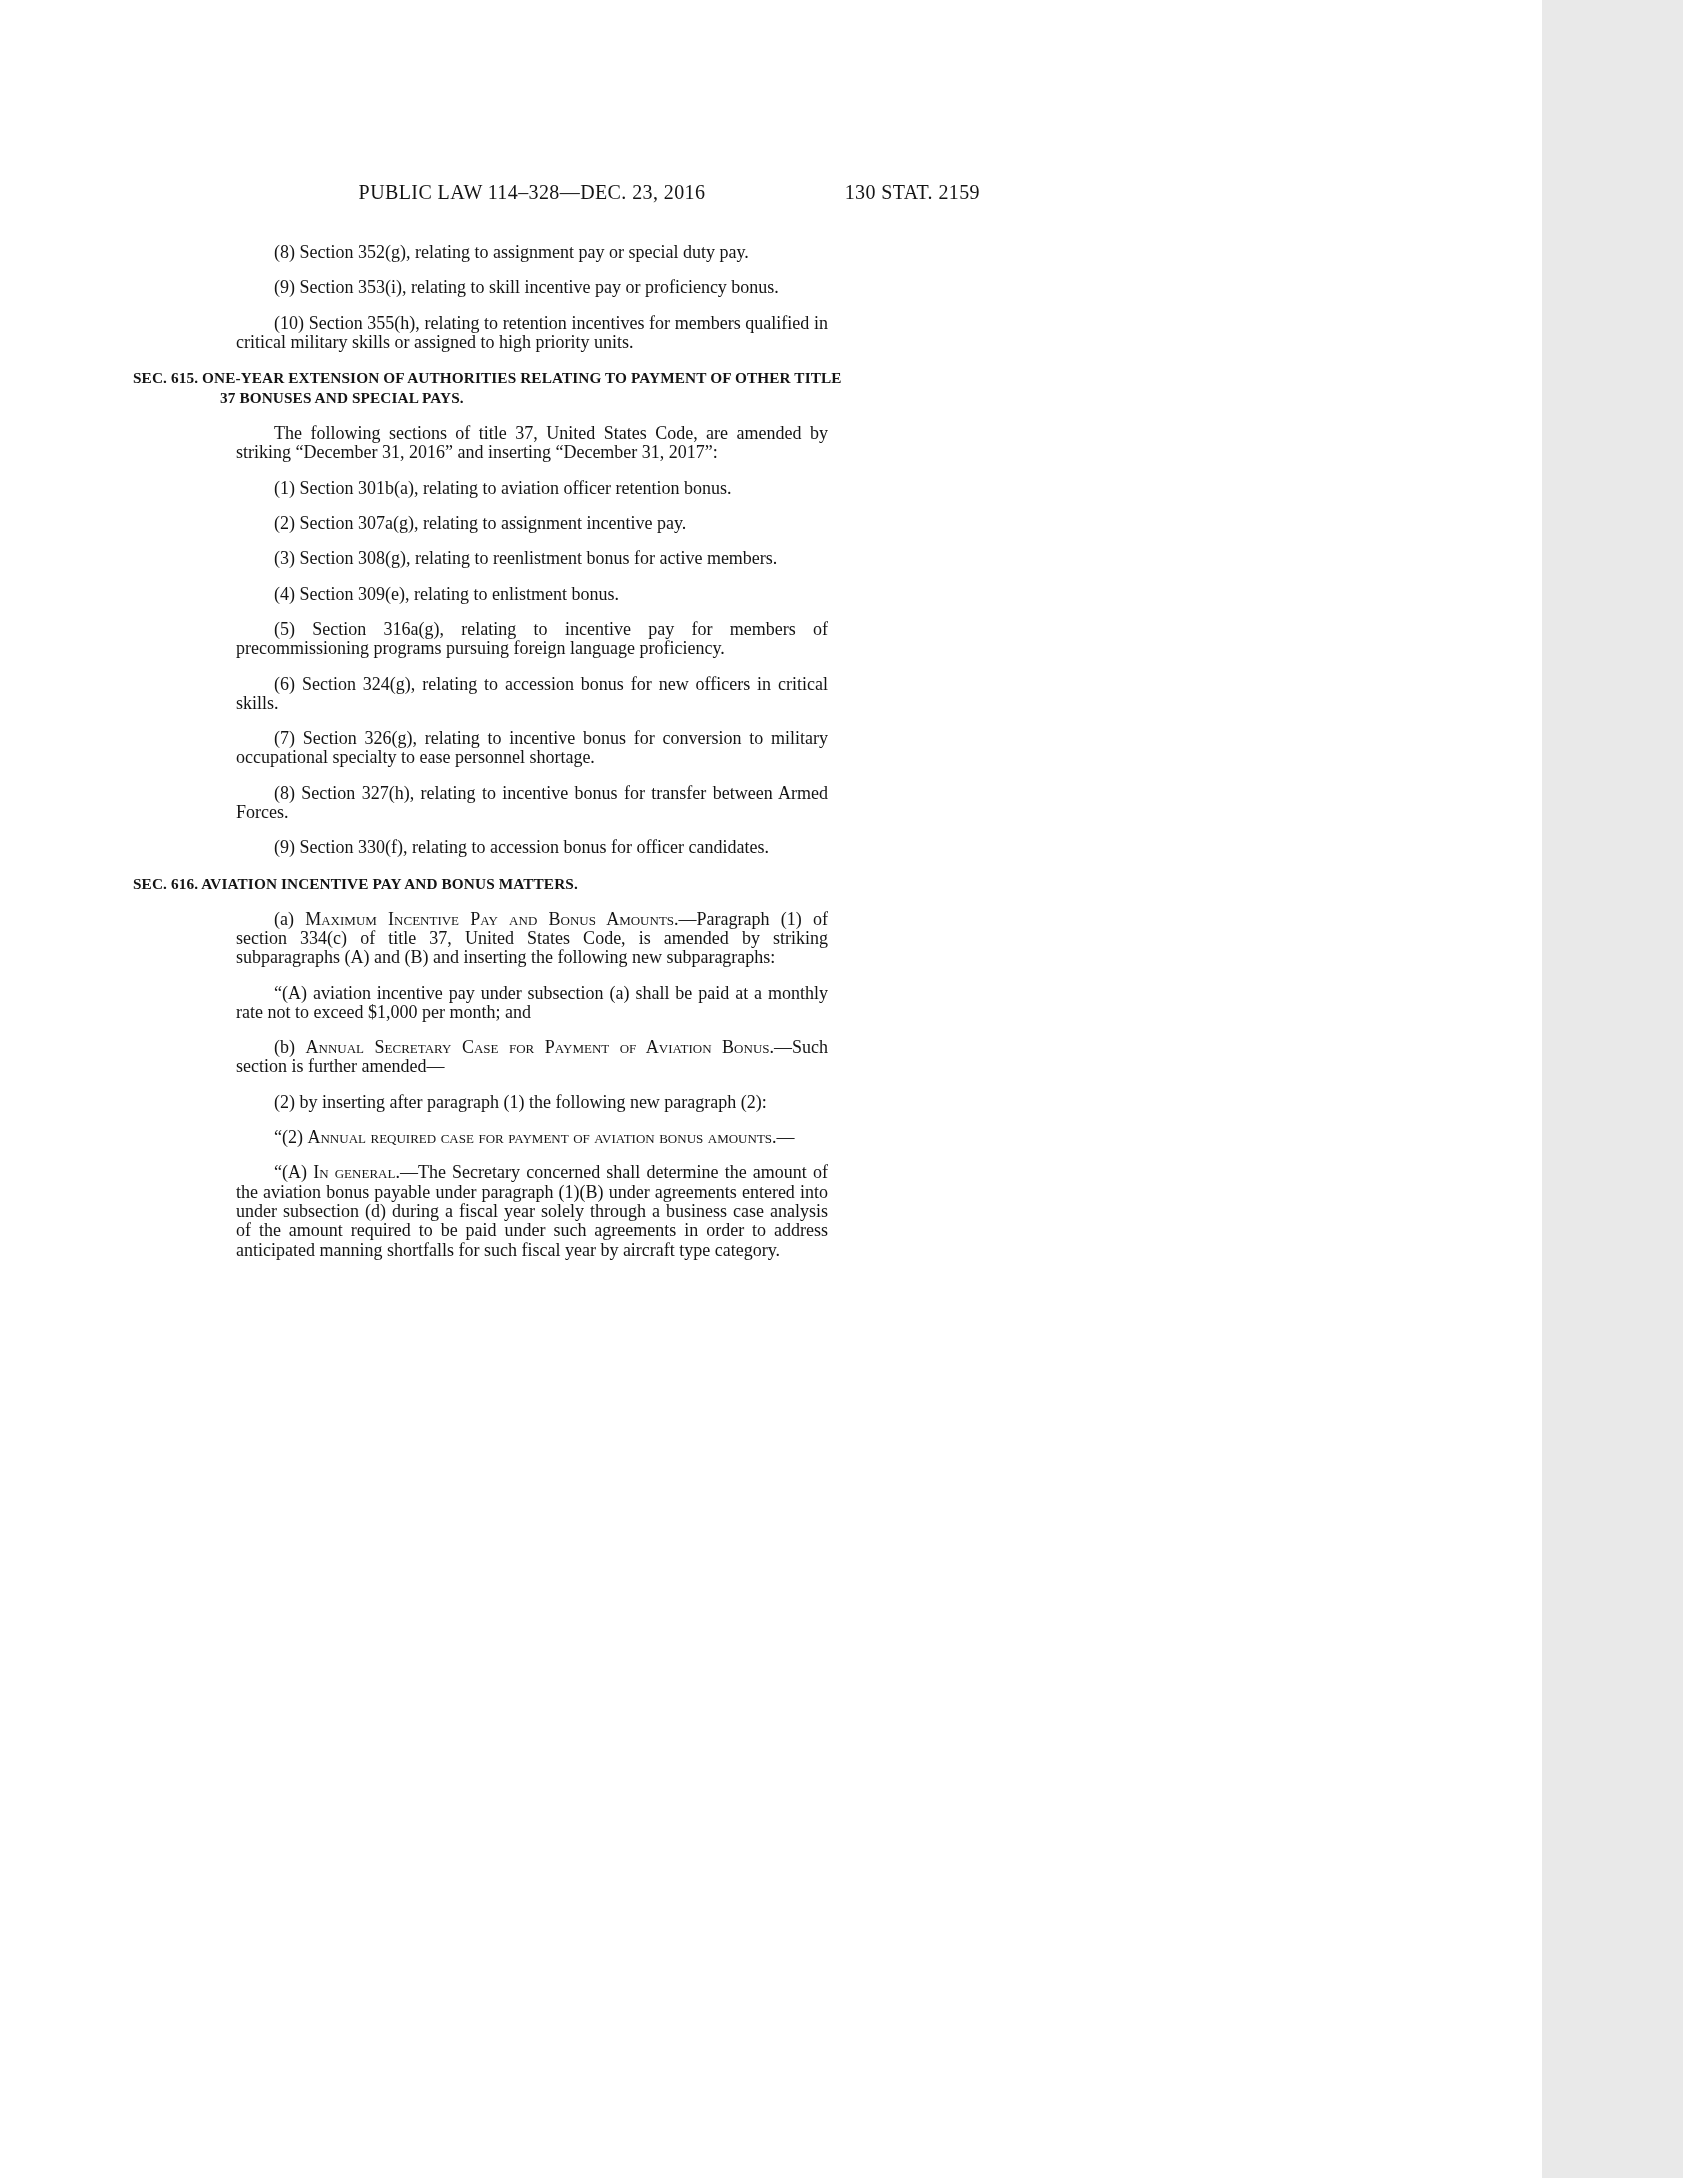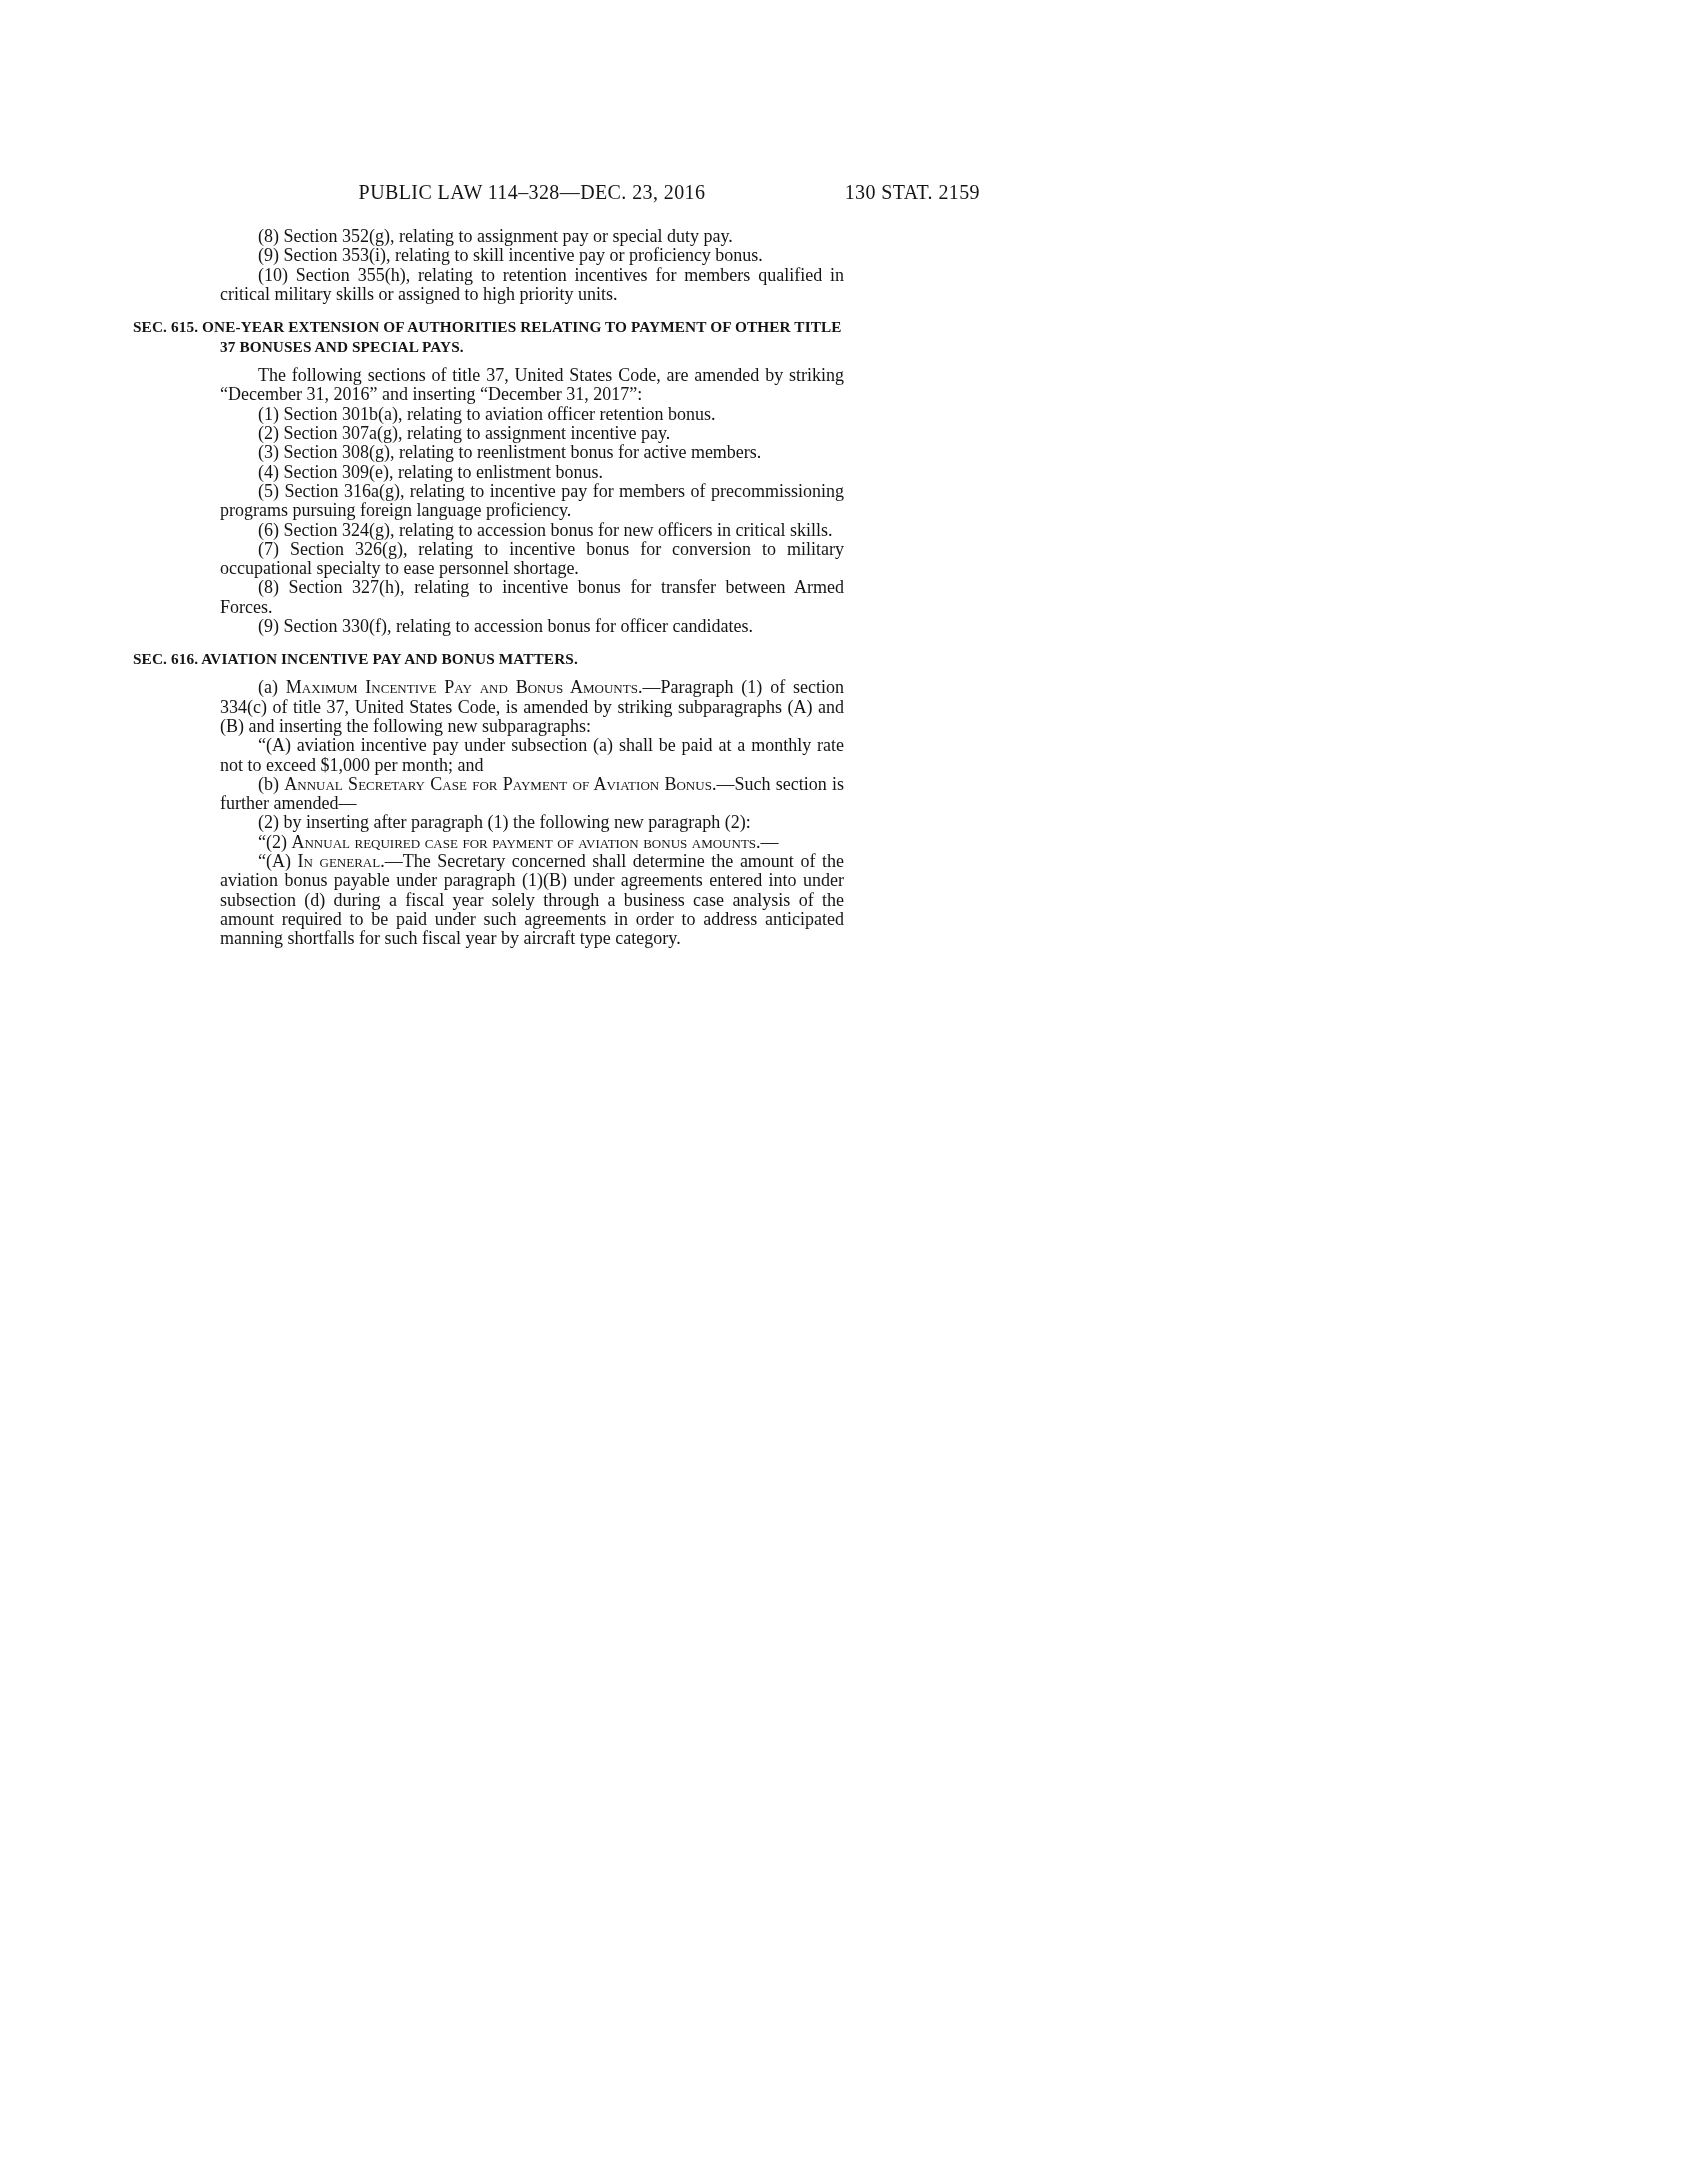--- a/index.html
+++ b/index.html
@@ -3,21 +3,21 @@
 <meta charset="utf-8">
 <title>130 STAT. 2159</title>
 <style>
   html, body {
     margin: 0;
     padding: 0;
     background: #e9e9e9;
   }
   .page {
     position: relative;
-    width: 1683px;
+    width: 1542px;
     height: 2178px;
     background: #ffffff;
     font-family: "Liberation Serif", "DejaVu Serif", serif;
     color: #141414;
     overflow: hidden;
   }
   .running-header {
     position: absolute;
     top: 181px;
     left: 220px;
@@ -43,21 +43,21 @@
   .doc {
     position: absolute;
     top: 227px;
     left: 220px;
     width: 624px;
     font-size: 18px;
     line-height: 19.3px;
     text-align: justify;
   }
   .doc p {
-    margin: 0;
+    margin: 16px;
     padding: 0;
   }
   .ind1 { margin-left: 38px; }
   .ind2 { margin-left: 75px; }
   .ti   { text-indent: 38px; }
   .sec-heading {
     font-weight: bold;
     font-size: 15.3px;
     line-height: 20px;
     letter-spacing: 0.1px;

